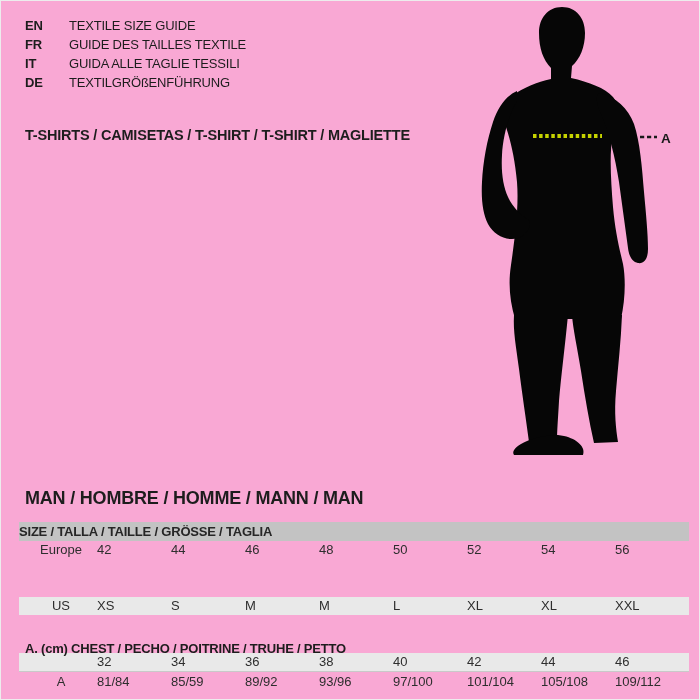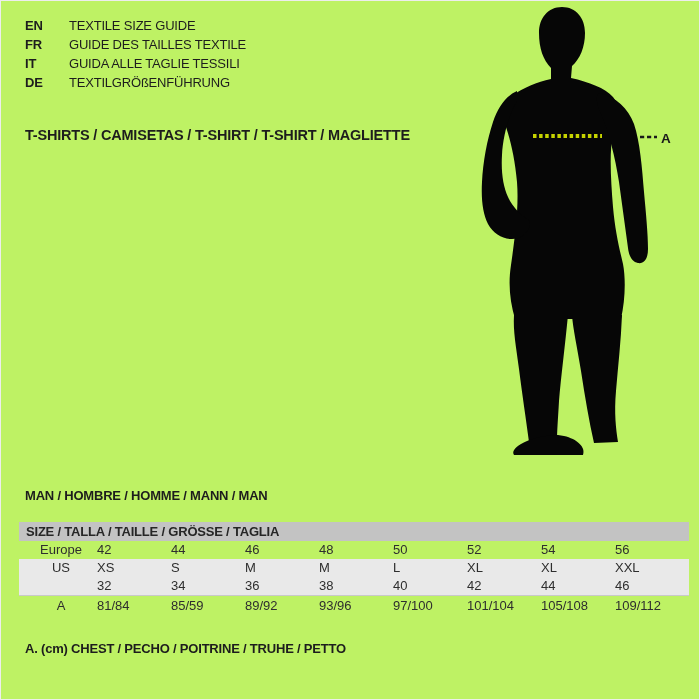--- a/index.html
+++ b/index.html
@@ -1,44 +1,44 @@
 <!DOCTYPE html>
 <html><head>
 <meta charset="utf-8">
 <style>
   html,body{margin:0;padding:0;}
   .canvas{
     position:relative;
     width:700px;height:700px;
-    background:#bef264;
+    background:#f9a8d4;
     border:1px solid #ededed;
     box-sizing:border-box;
     font-family:"Liberation Sans","DejaVu Sans",sans-serif;
     color:#1d1d1d;
     overflow:hidden;
   }
   
   .lang-block{position:absolute;left:24px;top:15px;}
   .lang-row{display:flex;height:19px;line-height:19px;}
   .lang-code{width:44px;font-size:13px;font-weight:700;letter-spacing:-0.2px;}
   .lang-label{font-size:13px;font-weight:400;letter-spacing:-0.2px;white-space:nowrap;}
   
   .categories{position:absolute;left:24px;top:124px;}
   .cat-line{font-size:14.5px;font-weight:700;letter-spacing:-0.2px;line-height:21px;white-space:nowrap;}
   
   .figure-svg{position:absolute;left:440px;top:0px;width:250px;height:470px;}
   
-  .section-title{position:absolute;left:24px;top:487px;font-size:13px;font-weight:700;letter-spacing:-0.2px;}
+  .section-title{position:absolute;left:24px;top:487px;font-size:18px;font-weight:700;letter-spacing:-0.2px;}
   
   .size-table{position:absolute;left:18px;top:521px;width:670px;font-size:13px;color:#2e2e2e;}
-  .st-header{background:#c3c3c3;height:19px;line-height:19px;padding-left:7px;font-weight:600;color:#262626;letter-spacing:-0.2px;}
+  .st-header{background:#c3c3c3;height:19px;line-height:19px;font-weight:600;color:#262626;letter-spacing:-0.2px;}
   .st-row{display:grid;grid-template-columns:78px repeat(8,1fr);height:18px;line-height:18px;align-items:center;}
   .st-row .st-label{padding-left:6px;text-align:center;}
   .st-row .st-val{}
-  .row-band{background:#e9e9e9;}
+  .row-band{background:#e9e9e9;margin-top:38px;}
   .row-a{border-top:1px solid #c9c9c9;height:19px;line-height:19px;}
   
   .footnote{position:absolute;left:24px;top:640px;font-size:13px;font-weight:700;letter-spacing:-0.2px;}
 </style>
 </head>
 <body>
 
 <div class="canvas">
 
   <div class="lang-block">

